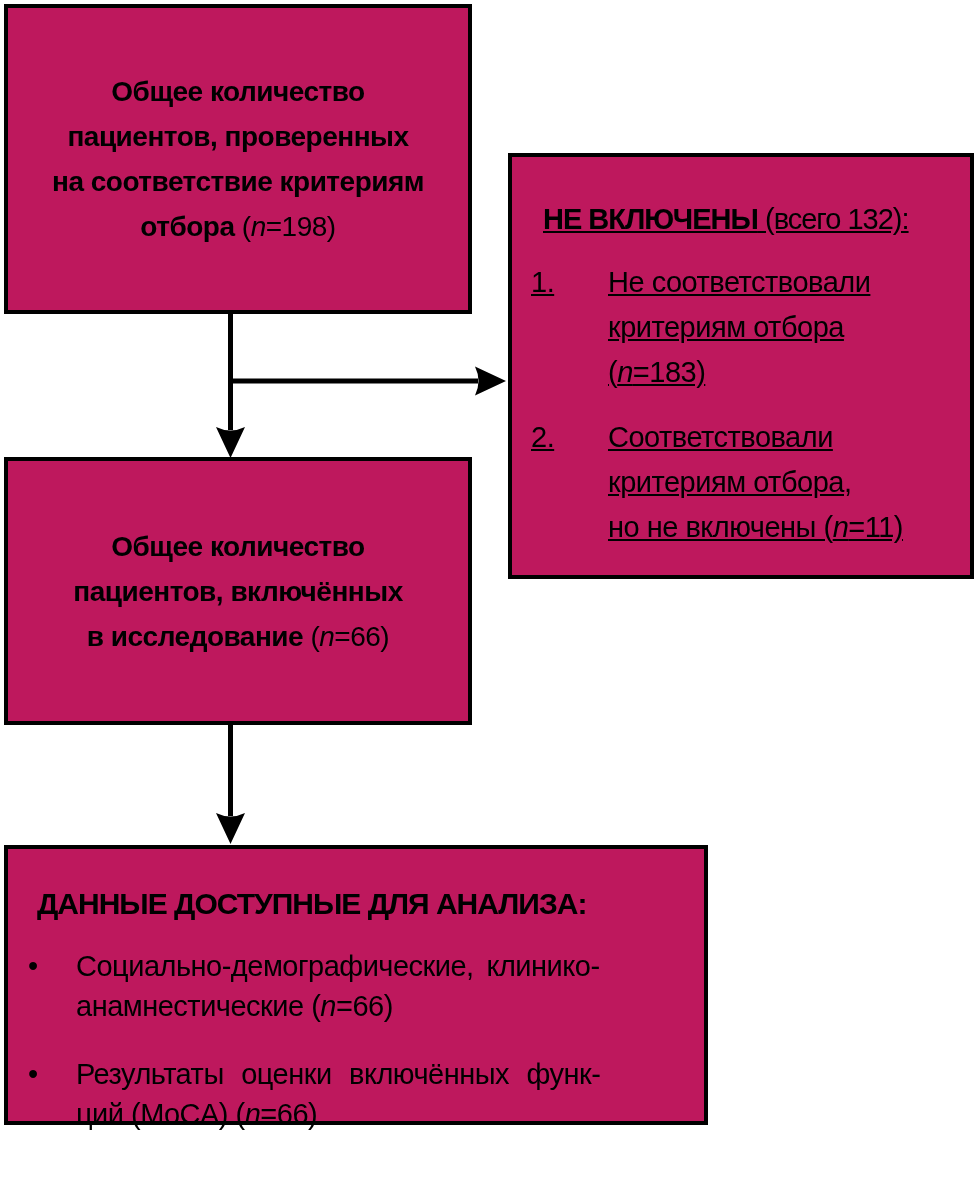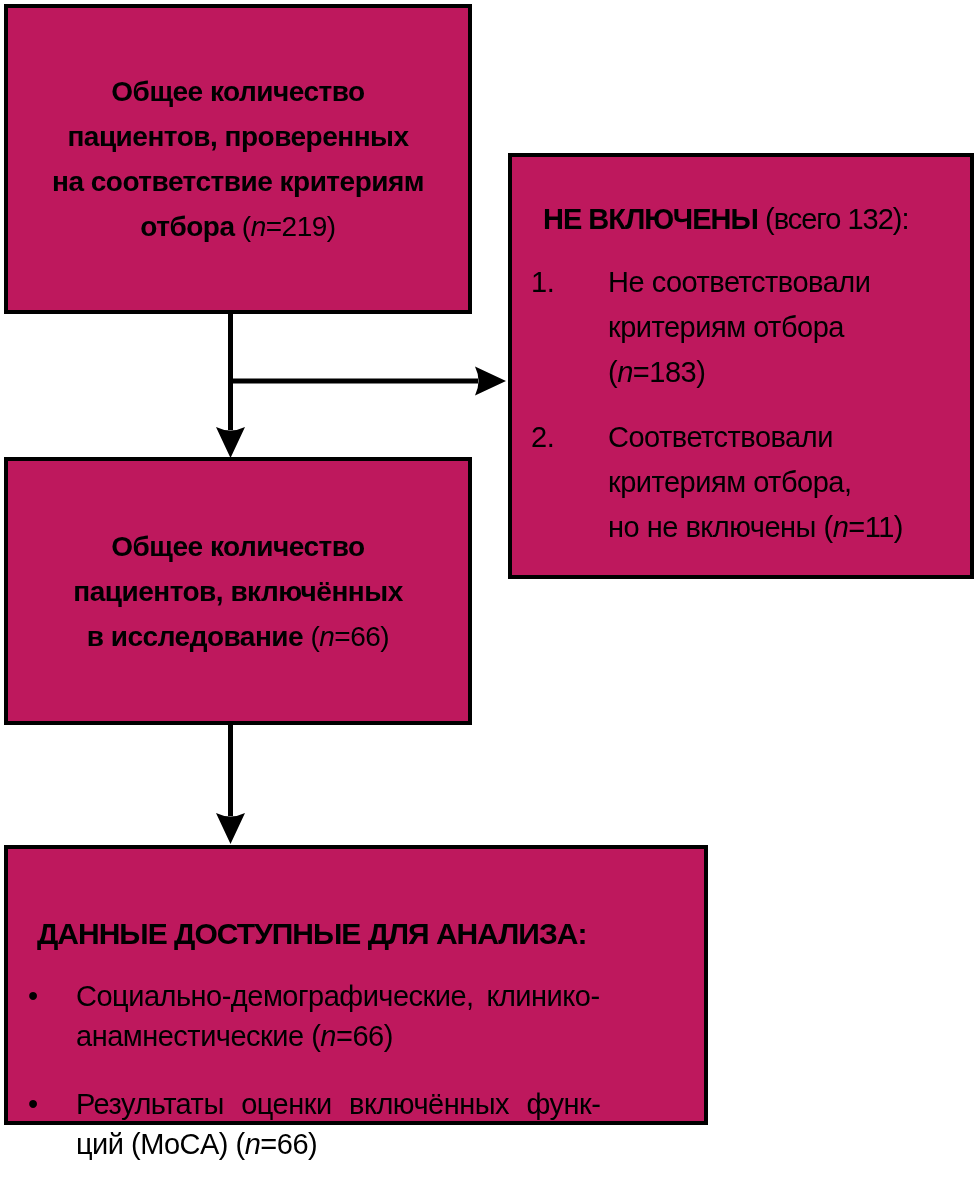--- a/index.html
+++ b/index.html
@@ -7,23 +7,23 @@
   .canvas{
     position:relative;width:980px;height:1191px;background:#ffffff;
     font-family:"Liberation Sans", sans-serif;color:#000;letter-spacing:-0.5px;
     overflow:hidden;
   }
   .box{
     position:absolute;border:4px solid #000;background:#be185d;box-sizing:border-box;
   }
   
   #box-screened{left:4px;top:4px;width:468px;height:310px;display:flex;align-items:center;justify-content:center;}
-  #box-excluded{left:508px;top:153px;width:466px;height:426px;padding:40px 18px 0 19px;}
+  #box-excluded{left:508px;top:153px;width:466px;height:426px;padding:40px 18px 0 19px;text-decoration:underline;}
   #box-included{left:4px;top:457px;width:468px;height:268px;display:flex;align-items:center;justify-content:center;}
-  #box-analysis{left:4px;top:845px;width:704px;height:280px;padding:62px 28px 0 14px;}
+  #box-analysis{left:4px;top:845px;width:704px;height:280px;padding:32px 28px 0 14px;}
 
   .center-text{
     text-align:center;font-size:28px;line-height:45px;white-space:pre-line;margin:0;
   }
   .ex-header{font-size:29px;line-height:45px;margin:0 0 18px 12px;white-space:nowrap;letter-spacing:-1px;}
   .ex-item{display:grid;grid-template-columns:56px 1fr;font-size:29px;line-height:45px;margin:0 0 20px 0;}
   .ex-item-text{white-space:pre-line;margin-left:21px;}
 
   .an-header{font-size:30px;line-height:45px;margin:0 0 20px 15px;white-space:nowrap;letter-spacing:-1px;}
   .an-bullet{display:grid;grid-template-columns:54px 1fr;font-size:29px;line-height:40px;margin:0 0 28px 0;}
@@ -54,21 +54,21 @@
     <g>
       <path d="M230.5 725 L230.5 816" stroke="#000" stroke-width="5" fill="none"></path>
       <path d="M230.5 844 L216 813 Q230.5 820 245 813 Z" fill="#000"></path>
     </g>
   </svg>
 
   <div class="box" id="box-screened">
     <p class="center-text"><span class="b">Общее количество
 пациентов, проверенных
 на соответствие критериям
-отбора </span><span>(</span><span class="i">n</span><span>=219)</span></p>
+отбора </span><span>(</span><span class="i">n</span><span>=198)</span></p>
   </div>
 
   <div class="box" id="box-excluded">
     <p class="ex-header"><span class="b">НЕ ВКЛЮЧЕНЫ</span><span> (всего 132):</span></p>
     <div class="ex-item">
       <span class="num">1.</span>
       <span class="ex-item-text"><span>Не соответствовали
 критериям отбора
 (</span><span class="i">n</span><span>=183)</span></span>
     </div>

